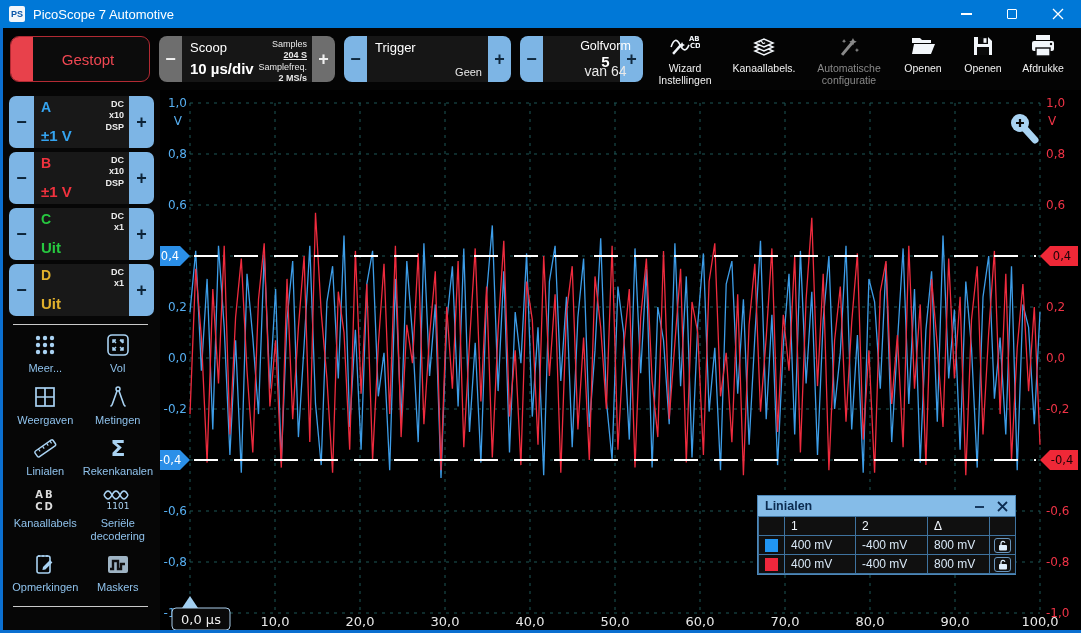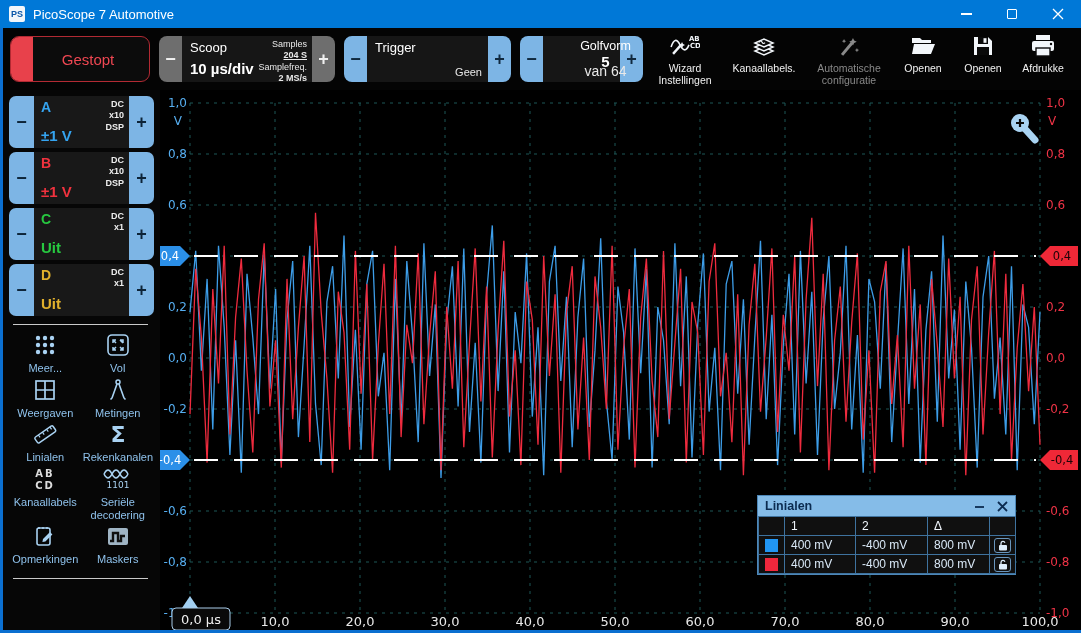--- a/index.html
+++ b/index.html
@@ -54,21 +54,21 @@
   
   .sidebar { width:160px; background:#060606; padding:6px 6px 0 9px; flex:none; }
   .chan { height:52px; border-radius:7px; overflow:hidden; display:flex; background:#181818; margin-bottom:4px; }
   .chan .ccap { width:25px; background:#7db5e5; color:#0d2438; display:flex; align-items:center; justify-content:center;
                 font-size:18px; font-weight:bold; cursor:pointer; }
   .chan .cmid { flex:1; position:relative; }
   .chan-letter { position:absolute; top:3px; left:7px; font-weight:bold; font-size:14px; }
   .chan-range { position:absolute; bottom:4px; left:7px; font-weight:bold; font-size:15px; }
   .chan-info { position:absolute; top:3px; right:5px; text-align:right; font-size:9px; line-height:1.25; color:#ededed; font-weight:bold; }
   .sb-divider { height:1px; background:#c9c9c9; margin:8px 6px 7px 4px; }
-  .sb-grid { display:grid; grid-template-columns:1fr 1fr; row-gap:2px; }
+  .sb-grid { display:grid; grid-template-columns:1fr 1fr; row-gap:9px; }
   .sb-btn { display:flex; flex-direction:column; align-items:center; gap:4px; color:#8fc2ec; font-size:11px;
             text-align:center; cursor:pointer; line-height:1.15; }
   .sb-btn .lbl { max-width:70px; }
 
   
   .plot { flex:1; position:relative; background:#000; overflow:hidden; }
   svg text { font-family:"DejaVu Sans","Liberation Sans",sans-serif; }
   .magnifier { position:absolute; left:846px; top:20px; cursor:pointer; }
 
   

